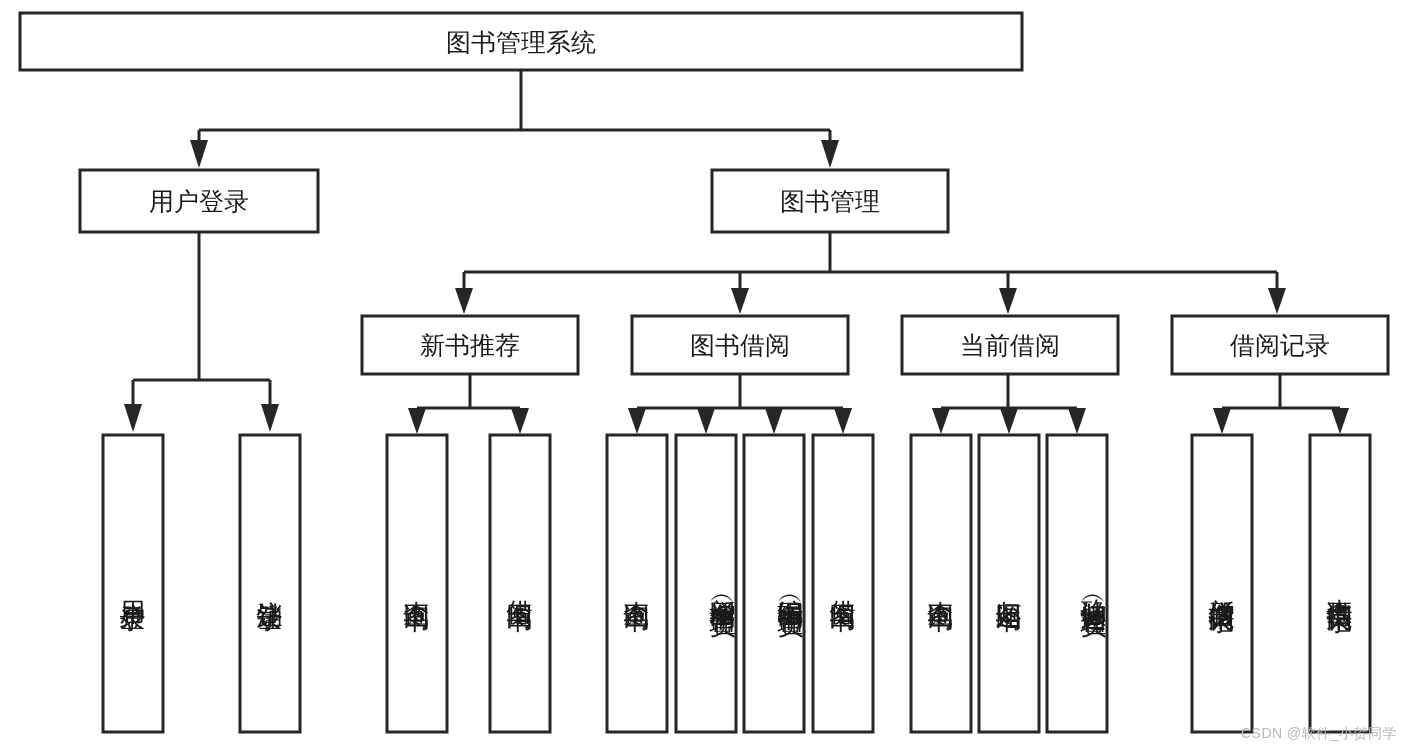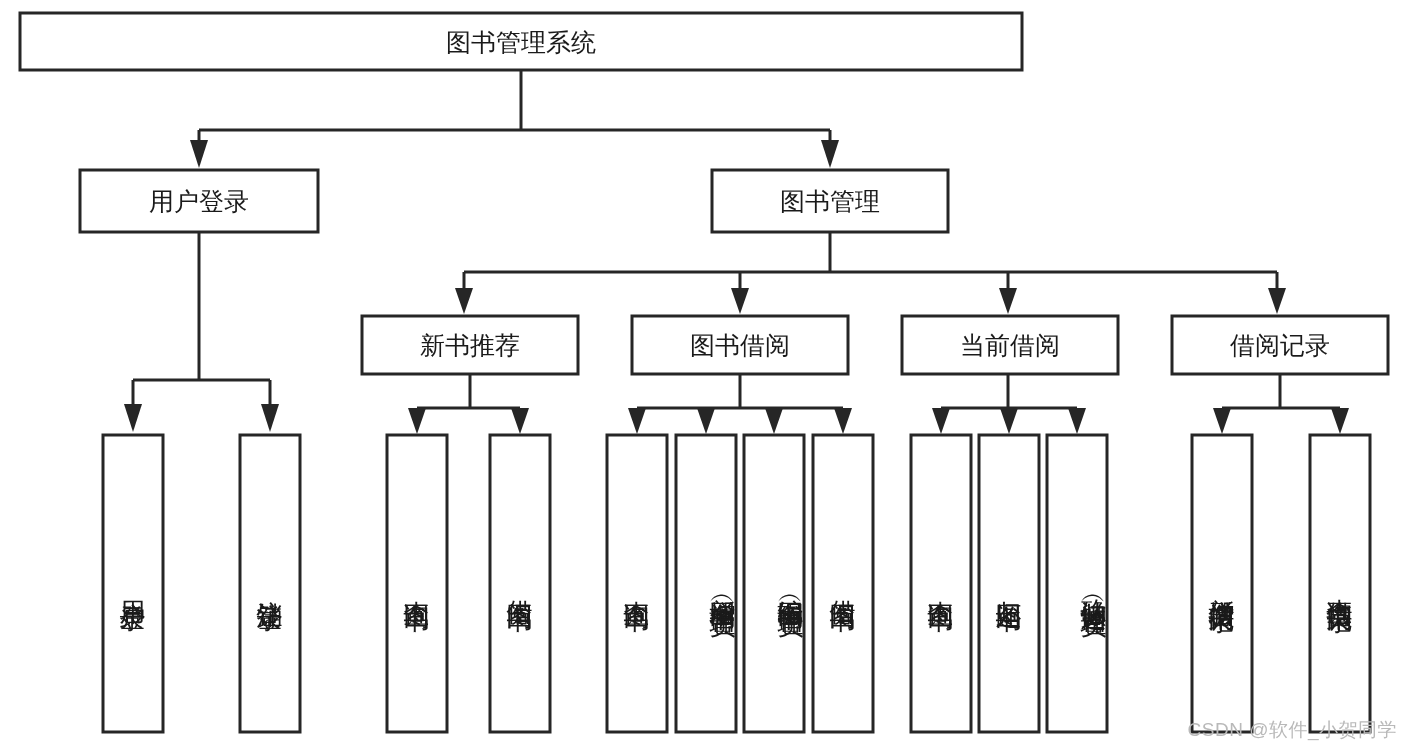--- a/index.html
+++ b/index.html
@@ -63,21 +63,21 @@
     align-items: center;
     justify-content: center;
     text-align: center;
     pointer-events: none;
   }
   .watermark {
     position: absolute;
     right: 8px;
     bottom: 4px;
     font-family: "Liberation Sans", "DejaVu Sans", sans-serif;
-    font-size: 19px;
+    font-size: 14px;
     color: #b9b9b9;
     white-space: nowrap;
     letter-spacing: 0.5px;
   }
 </style>
 </head>
 <body>
 
 <div id="diagram-root">
 

